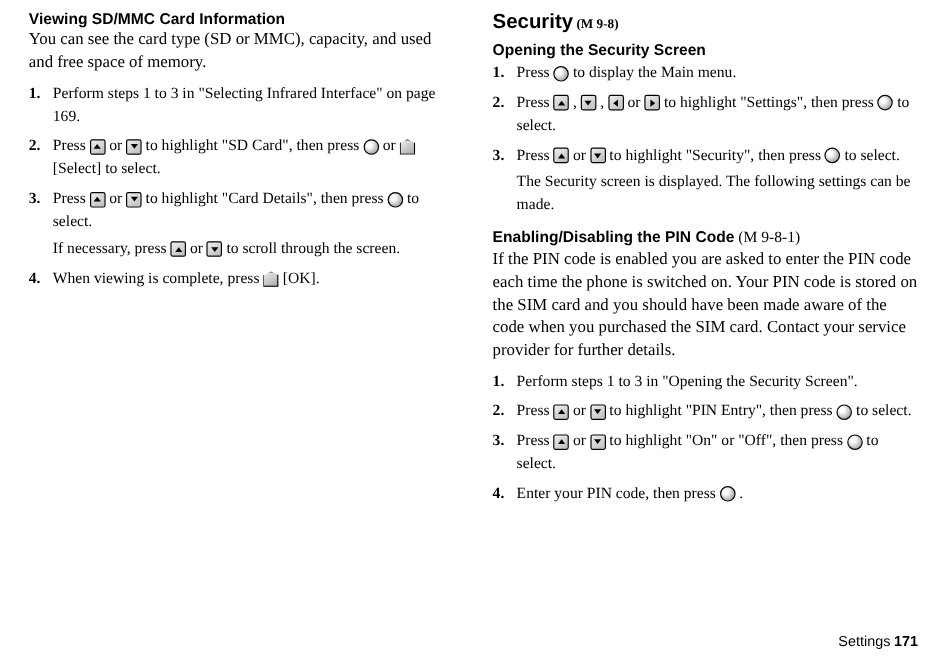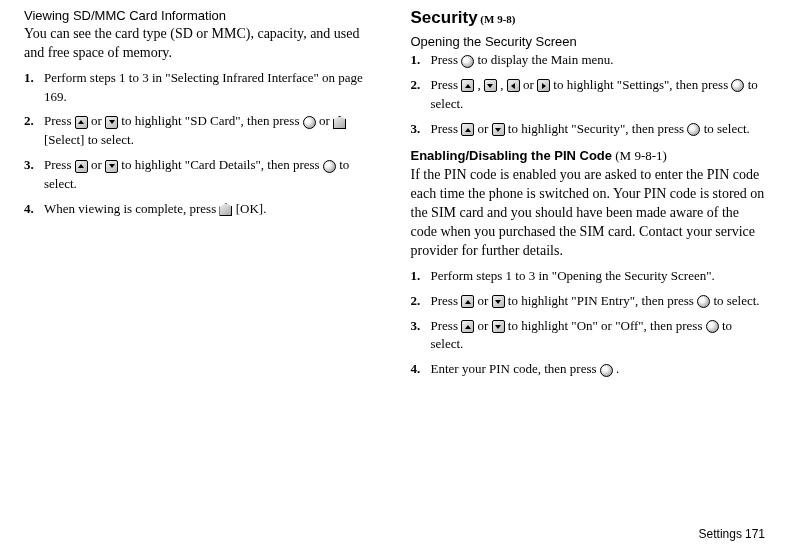--- a/index.html
+++ b/index.html
@@ -1,20 +1,20 @@
 <!DOCTYPE html>
 <html><head>
 <meta charset="utf-8">
 <style>
   * { box-sizing: border-box; margin: 0; padding: 0; }
   html, body { width: 789px; height: 552px; background: #fff; font-family: "Times New Roman", Times, serif; color: #000; }
   .page { position: relative; width: 789px; height: 552px; padding: 8px 24px 0 24px; }
   .columns { display: flex; gap: 32px; }
   .col { width: 358px; }
-  .h-sub { font-family: Arial, Helvetica, sans-serif; font-weight: normal; font-size: 13px; margin-bottom: 2px; }
+  .h-sub { font-family: Arial, Helvetica, sans-serif; font-weight: bold; font-size: 13px; margin-bottom: 2px; }
   .h-section { font-family: Arial, Helvetica, sans-serif; font-weight: bold; font-size: 17px; margin-bottom: 6px; }
   .h-section .menucode { font-family: "Times New Roman", Times, serif; font-weight: bold; font-size: 11px; }
   .h-mini { font-family: Arial, Helvetica, sans-serif; font-weight: bold; font-size: 13px; margin-top: 10px; margin-bottom: 2px; }
   .h-mini .menucode { font-family: "Times New Roman", Times, serif; font-weight: normal; font-size: 13px; }
   .intro { font-size: 14px; line-height: 1.35; margin-bottom: 6px; }
   ol.steps { list-style: none; padding-left: 0; }
   ol.steps > li { display: flex; font-size: 13px; line-height: 1.45; margin-bottom: 6px; }
   ol.steps > li .num { width: 20px; flex-shrink: 0; font-weight: bold; }
   ol.steps > li .body { flex: 1; }
   ol.steps > li .body .extra { margin-top: 4px; }
@@ -22,21 +22,21 @@
   .icon.circle { width: 13px; height: 13px; border: 1px solid #000; border-radius: 50%; background: radial-gradient(circle at 35% 35%, #fff 0%, #fff 20%, #c0c0c0 60%, #888 100%); }
   .icon.softkey { width: 13px; height: 13px; background: #fff; border: 1px solid #000; clip-path: polygon(50% 0, 100% 25%, 100% 100%, 0 100%, 0 25%); position: relative; background: linear-gradient(145deg,#eee,#aaa); }
   .icon.arrowbox { width: 13px; height: 13px; border: 1px solid #000; border-radius: 2px; background: linear-gradient(145deg,#f0f0f0,#bbb); position: relative; }
   .icon.arrowbox::after { content: ""; position: absolute; left: 50%; top: 50%; width: 0; height: 0; transform: translate(-50%, -50%); }
   .icon.arrowbox.up::after { border-left: 3px solid transparent; border-right: 3px solid transparent; border-bottom: 4px solid #000; }
   .icon.arrowbox.down::after { border-left: 3px solid transparent; border-right: 3px solid transparent; border-top: 4px solid #000; }
   .icon.arrowbox.left::after { border-top: 3px solid transparent; border-bottom: 3px solid transparent; border-right: 4px solid #000; }
   .icon.arrowbox.right::after { border-top: 3px solid transparent; border-bottom: 3px solid transparent; border-left: 4px solid #000; }
   .footer { position: absolute; bottom: 10px; right: 24px; font-size: 12px; }
   .footer .label { font-family: Arial, Helvetica, sans-serif; font-weight: normal; }
-  .footer .pagenum { font-family: Arial, Helvetica, sans-serif; font-weight: normal; }
+  .footer .pagenum { font-family: Arial, Helvetica, sans-serif; font-weight: bold; }
 </style>
 </head>
 <body>
 
 <div class="page">
   <div class="columns">
 
     <div class="col">
       <div class="h-sub">Viewing SD/MMC Card Information</div>
       <div class="intro">You can see the card type (SD or MMC), capacity, and used and free space of memory.</div>
@@ -62,20 +62,27 @@
         <li>
           <span class="num">3.</span>
           <span class="body">
             <span>Press </span>
             <span class="icon arrowbox up"></span>
             <span> or </span>
             <span class="icon arrowbox down"></span>
             <span> to highlight "Card Details", then press </span>
             <span class="icon circle"></span>
             <span> to select.</span>
+            <div class="extra">
+              <span>If necessary, press </span>
+              <span class="icon arrowbox up"></span>
+              <span> or </span>
+              <span class="icon arrowbox down"></span>
+              <span> to scroll through the screen.</span>
+            </div>
           </span>
         </li>
         <li>
           <span class="num">4.</span>
           <span class="body">
             <span>When viewing is complete, press </span>
             <span class="icon softkey"></span>
             <span> [OK].</span>
           </span>
         </li>
@@ -116,20 +123,21 @@
         <li>
           <span class="num">3.</span>
           <span class="body">
             <span>Press </span>
             <span class="icon arrowbox up"></span>
             <span> or </span>
             <span class="icon arrowbox down"></span>
             <span> to highlight "Security", then press </span>
             <span class="icon circle"></span>
             <span> to select.</span>
+            <div class="extra">The Security screen is displayed. The following settings can be made.</div>
           </span>
         </li>
       </ol>
 
       <div class="h-mini">
         <span>Enabling/Disabling the PIN Code</span><span class="menucode"> (M 9-8-1)</span>
       </div>
       <div class="intro">If the PIN code is enabled you are asked to enter the PIN code each time the phone is switched on. Your PIN code is stored on the SIM card and you should have been made aware of the code when you purchased the SIM card. Contact your service provider for further details.</div>
       <ol class="steps">
         <li>

